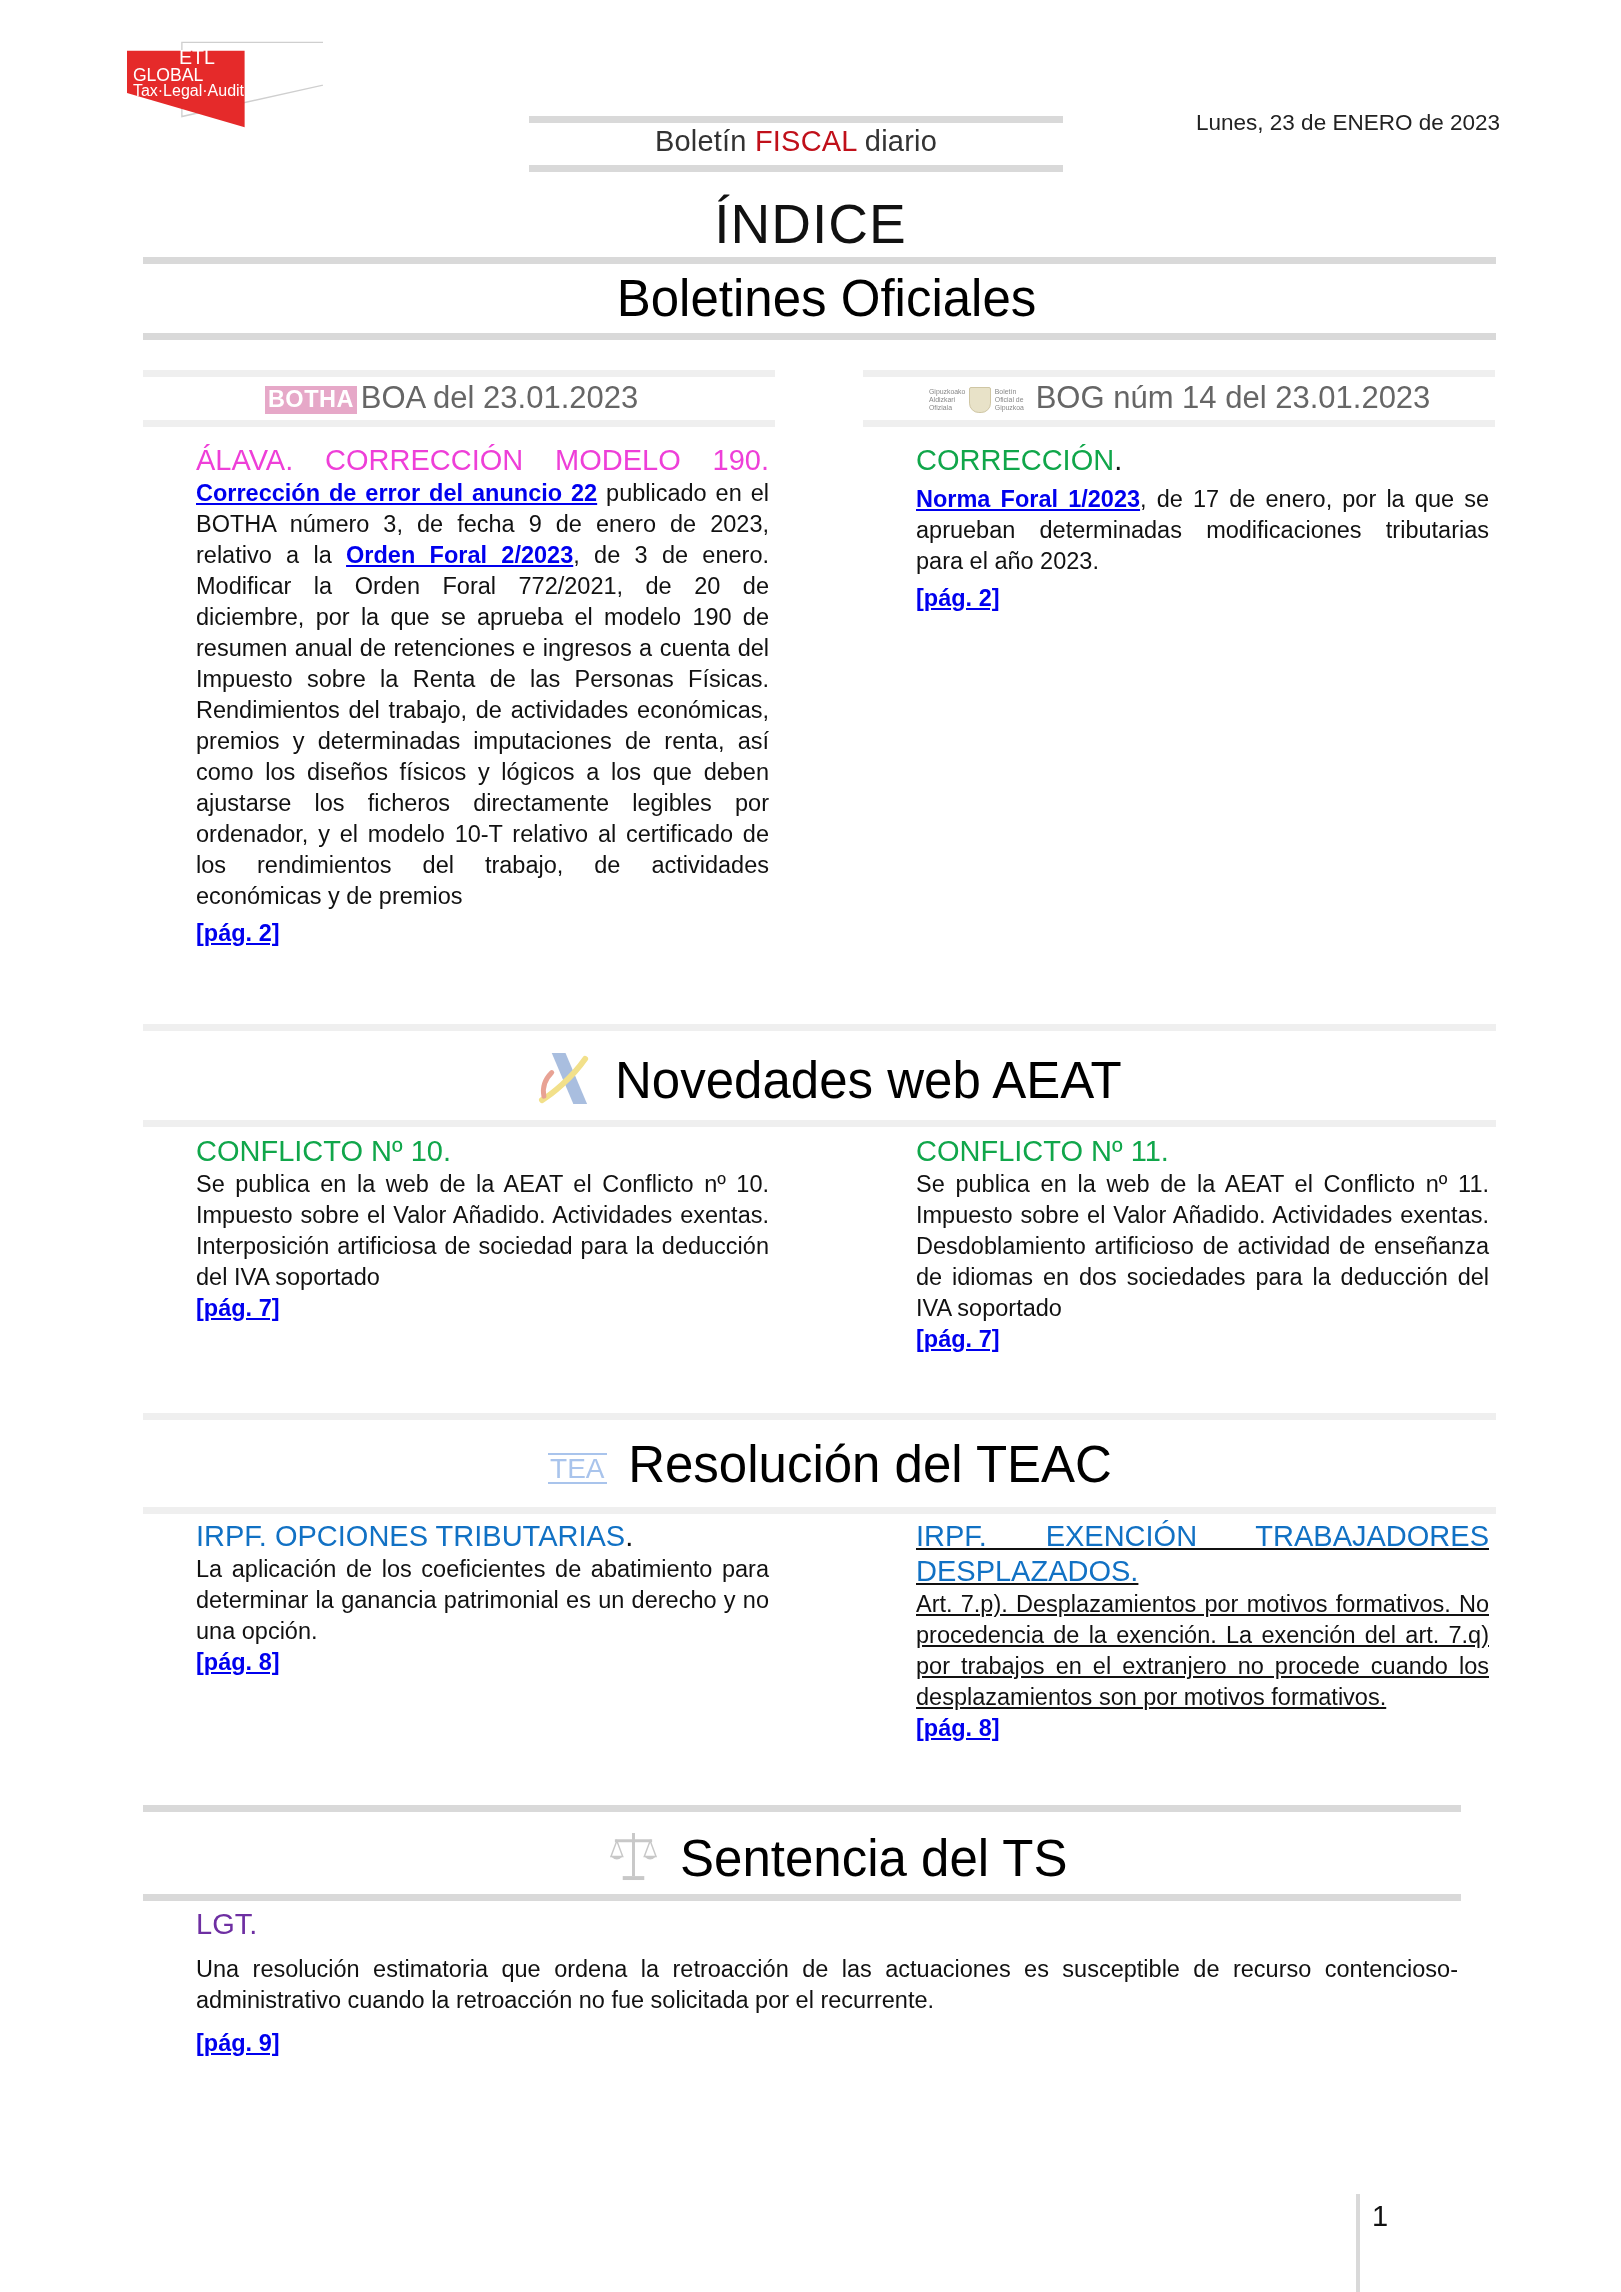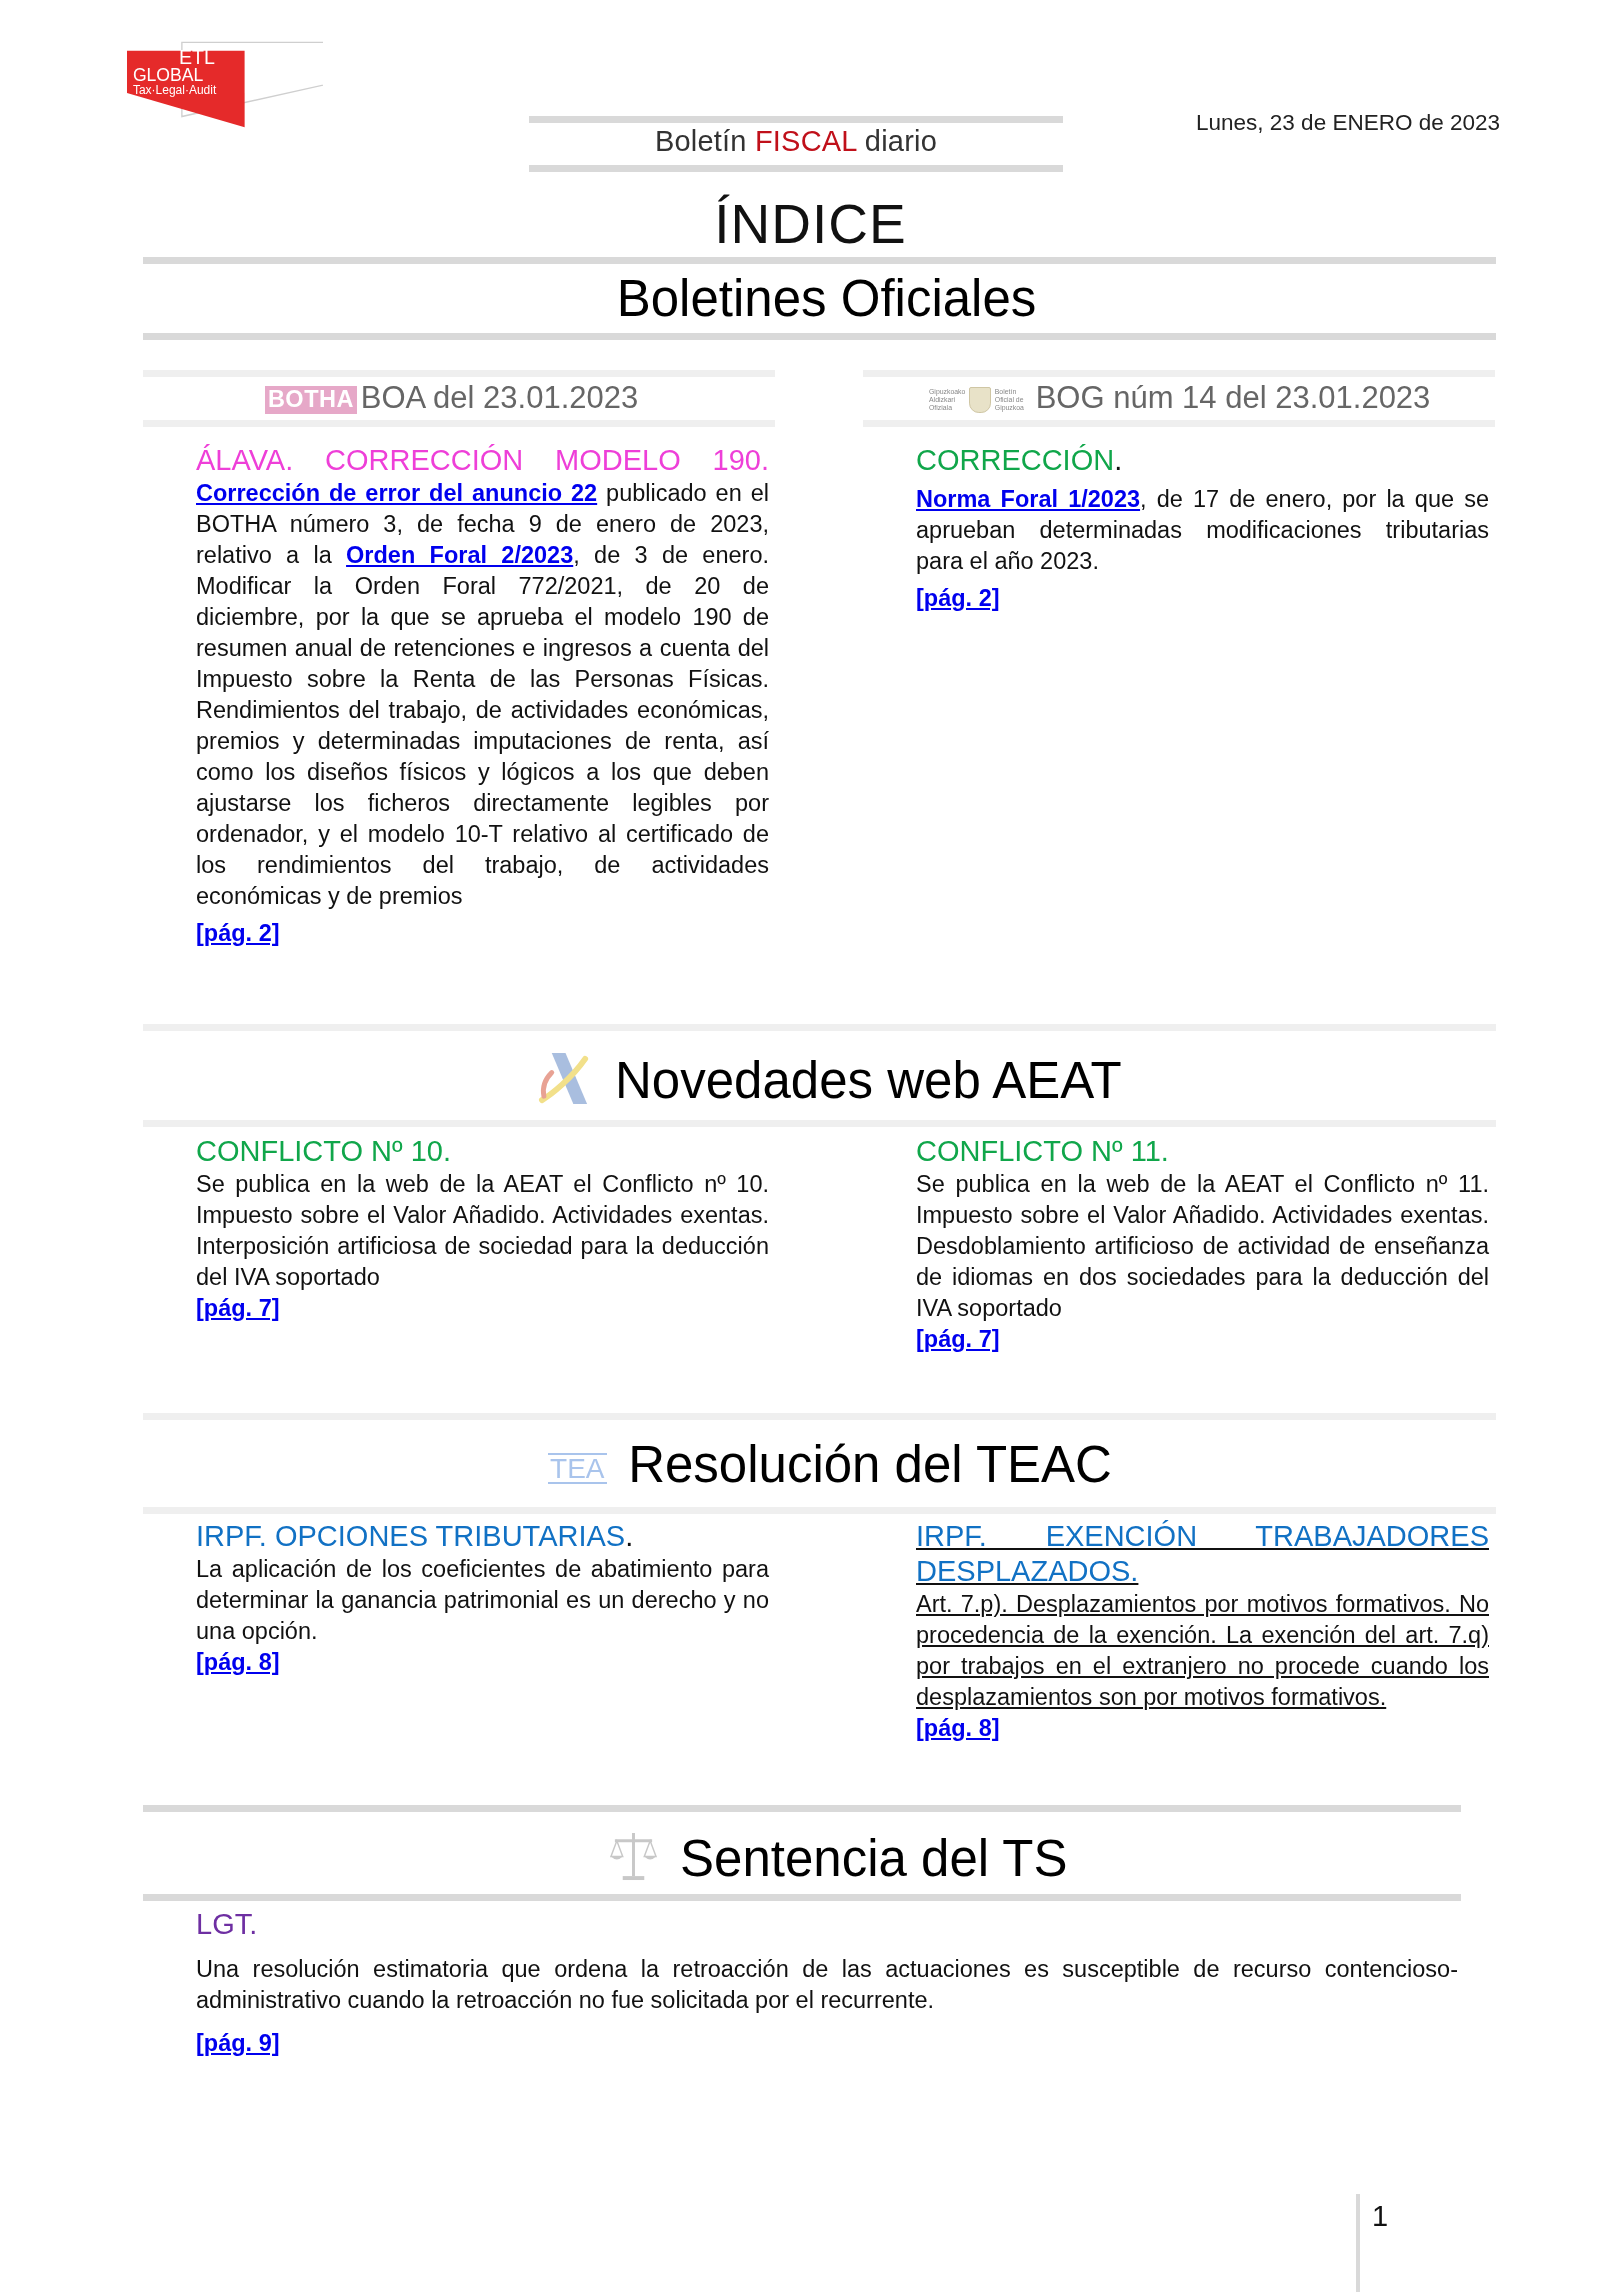--- a/index.html
+++ b/index.html
@@ -44,21 +44,21 @@
 </head>
 <body>
 
 <div class="abs logo">
   <svg viewBox="0 0 200 120">
     <polygon points="60,12 285,12 285,70 60,120" fill="none" stroke="#cfcfcf" stroke-width="2" transform="scale(0.7) translate(20,0)"></polygon>
     <polygon points="0,17 120,17 120,95 0,60" fill="#e52a2a"></polygon>
   </svg>
   <div class="abs" style="left:5.9px;top:13.7px;color:#fff;font-weight:normal;font-size:19.6px;line-height:19.6px;margin-left:46px;">ETL</div>
   <div class="abs" style="left:5.9px;top:33px;color:#fff;font-size:17.6px;line-height:17.6px;">GLOBAL</div>
-  <div class="abs" style="left:5.9px;top:52px;color:#fff;font-size:12px;line-height:9.8px;text-align:right;">Tax·Legal·Audit</div>
+  <div class="abs" style="left:5.9px;top:52px;color:#fff;font-size:16px;line-height:9.8px;text-align:right;">Tax·Legal·Audit</div>
 </div>
 
 <div class="bar" style="left:529px;top:116px;width:534px;"></div>
 <div class="abs masthead" style="top:125px;">
   <span>Boletín </span><span class="accent">FISCAL</span><span> diario</span>
 </div>
 <div class="bar" style="left:529px;top:165px;width:534px;"></div>
 <div class="abs date">Lunes, 23 de ENERO de 2023</div>
 
 <div class="abs indice">ÍNDICE</div>

